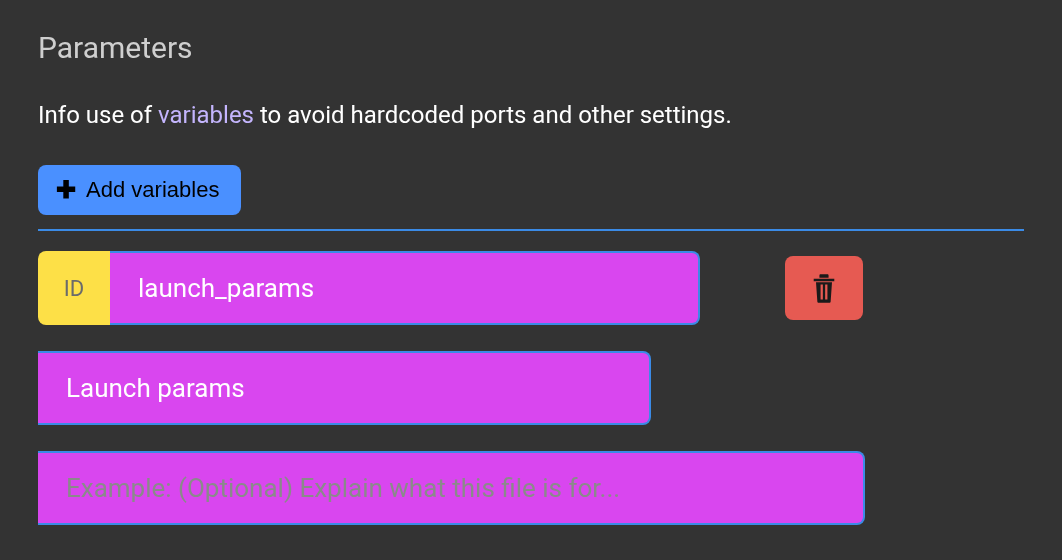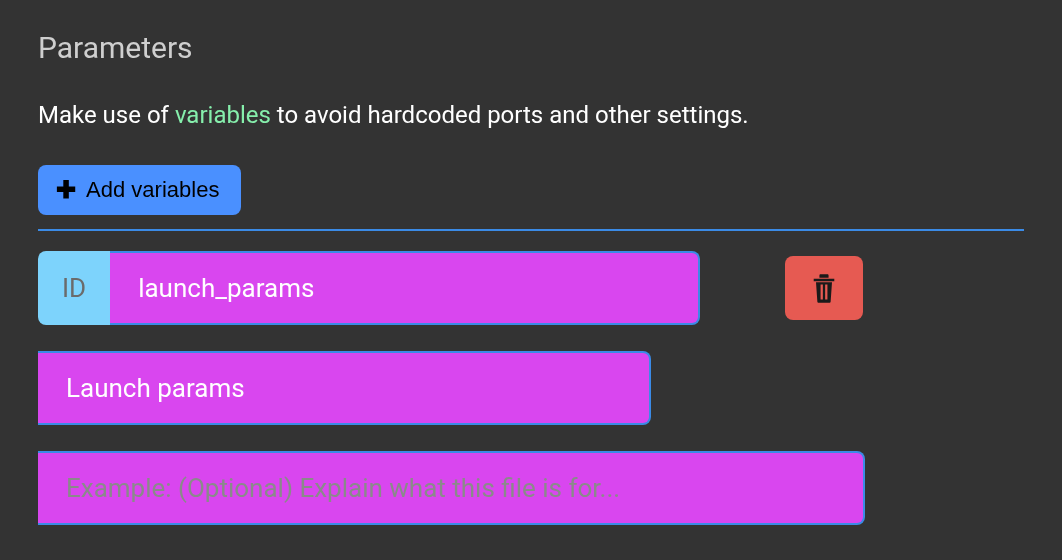--- a/index.html
+++ b/index.html
@@ -17,21 +17,21 @@
     color: #cfcfcf;
     margin-bottom: 36px;
   }
   .help {
     font-size: 24px;
     color: #ffffff;
     margin-bottom: 36px;
     font-weight: 400;
   }
   .help a {
-    color: #86efac;
+    color: #c4b5fd;
     text-decoration: none;
     margin-top: 36px;
   }
   .add-btn {
     display: inline-flex;
     align-items: center;
     gap: 10px;
     background: #4a90ff;
     color: #000000;
     border: none;
@@ -63,23 +63,23 @@
   .row-left {
     display: flex;
     align-items: stretch;
   }
   .label {
     display: flex;
     align-items: center;
     justify-content: center;
     min-width: 72px;
     padding: 0 24px;
-    background: #7dd3fc;
+    background: #fde047;
     color: #6b6b6b;
-    font-size: 26px;
+    font-size: 22px;
     border-top-left-radius: 8px;
     border-bottom-left-radius: 8px;
   }
   .input {
     background: #d946ef;
     border: 2px solid #3b8be6;
     border-left: none;
     border-top-right-radius: 8px;
     border-bottom-right-radius: 8px;
     color: #ffffff;
@@ -117,21 +117,21 @@
   }
 </style>
 </head>
 <body>
 
 
 
 <h2 class="section-title">Parameters</h2>
 
 <p class="help">
-  <span>Make use of </span><a href="#">variables</a><span> to avoid hardcoded ports and other settings.</span>
+  <span>Info use of </span><a href="#">variables</a><span> to avoid hardcoded ports and other settings.</span>
 </p>
 
 <button class="add-btn">
   <span class="plus">✚</span>
   <span>Add variables</span>
 </button>
 
 <hr class="divider">
 
 <div class="rows">

